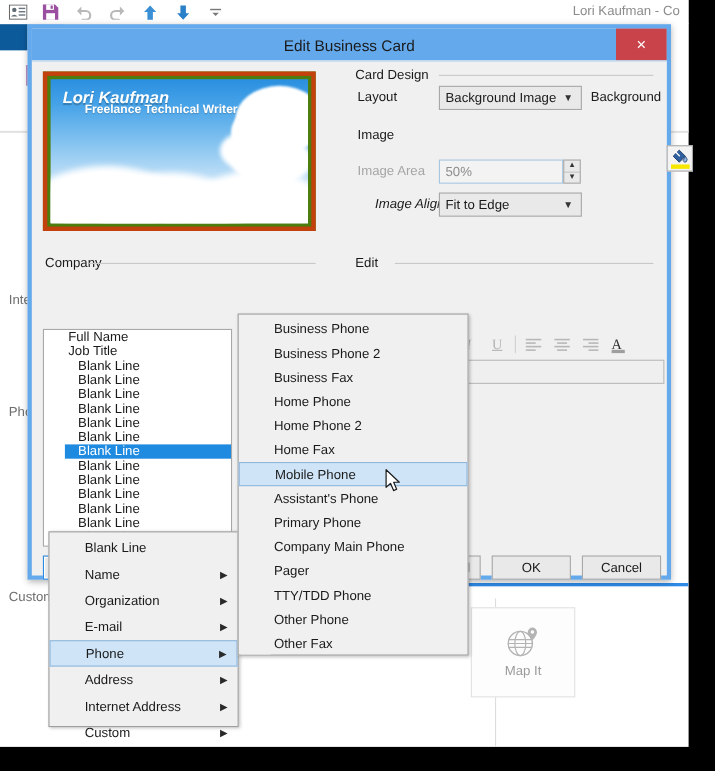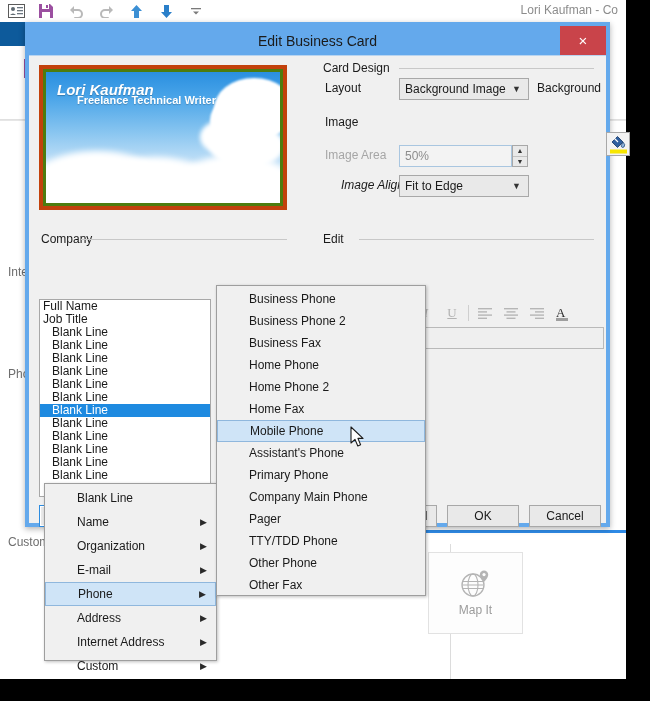--- a/index.html
+++ b/index.html
@@ -159,21 +159,21 @@
 
   #bg-pickbtn {
     position:absolute; left:577px; top:76px; width:24px; height:24px;
     border:1px solid #a8a8a8; background:#f3f3f3;
     display:flex; align-items:center; justify-content:center; cursor:pointer;
   }
 
   
   #fields-list {
     position:absolute; left:10px; top:243px; width:172px; height:198px;
-    background:#ffffff; border:1px solid #a8a8a8; overflow:hidden;
+    background:#ffffff; border:1px solid #a8a8a8; overflow:hidden;padding-left:19px;
   }
   .field-item {
     height:13px; line-height:13px; font-size:12px; padding-left:3px;
     white-space:nowrap; color:#1a1a1a;
   }
   .field-item.indent { padding-left:12px; }
   .field-item.selected { background:#1e8ae0; color:#ffffff; }
 
   
   #edit-toolbar { position:absolute; left:299px; top:246px; display:flex; align-items:center; gap:0px; }

